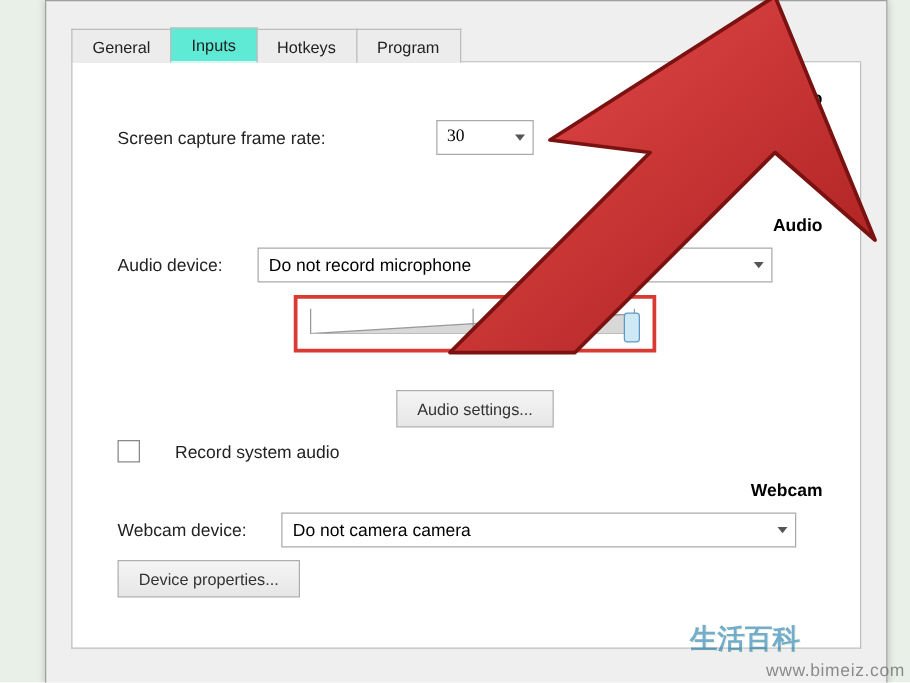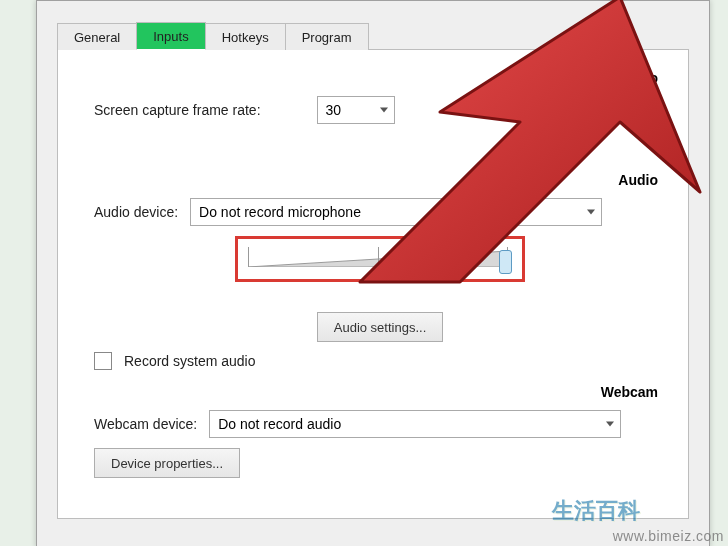--- a/index.html
+++ b/index.html
@@ -83,21 +83,21 @@
     border: 1px solid #bdbdbd;
     border-bottom: none;
     background: #ececec;
     margin-right: -1px;
     font-size: 13px;
     color: #222;
     position: relative;
     top: 1px;
   }
   .tab.active {
-    background: #22c55e;
+    background: #5eead4;
     border-bottom: 1px solid #fff;
     z-index: 2;
   }
   .panel {
     background: #fff;
     border: 1px solid #bdbdbd;
     border-top: none;
     padding: 18px 22px 20px 22px;
     min-height: 430px;
   }
@@ -115,34 +115,34 @@
   }
   .group-header .gh-line {
     flex: 1;
     height: 1px;
     background: #bfbfbf;
   }
   .row {
     display: flex;
     align-items: center;
     margin: 10px 0 10px 14px;
-    gap: 12px;
+    gap: 28px;
   }
   .label { font-size: 14px; color:#222; }
   .select {
     height: 26px;
     border: 1px solid #aaa;
     background: #fff;
     display: inline-flex;
     align-items: center;
     padding: 0 22px 0 8px;
     position: relative;
     font-size: 14px;
   }
-  .select.small { width: 46px; }
+  .select.small { width: 46px; font-family: Liberation Serif, serif; }
   .select.wide { flex:1; }
   .select .caret {
     position: absolute;
     right: 6px;
     top: 50%;
     transform: translateY(-50%);
     width: 0; height: 0;
     border-left: 4px solid transparent;
     border-right: 4px solid transparent;
     border-top: 5px solid #555;
@@ -294,21 +294,21 @@
         <span class="label">Record system audio</span>
       </div>
 
       <div class="group-header">
         <span class="gh-label">Webcam</span>
         <span class="gh-line"></span>
       </div>
       <div class="row">
         <span class="label">Webcam device:</span>
         <div class="select wide" style="max-width:380px">
-          <span>Do not record audio</span>
+          <span>Do not camera camera</span>
           <span class="caret"></span>
         </div>
       </div>
 
       <div class="row" style="justify-content:flex-start; margin-right:10px;">
         <div class="btn">
           <span>Device properties...</span>
         </div>
       </div>
 

